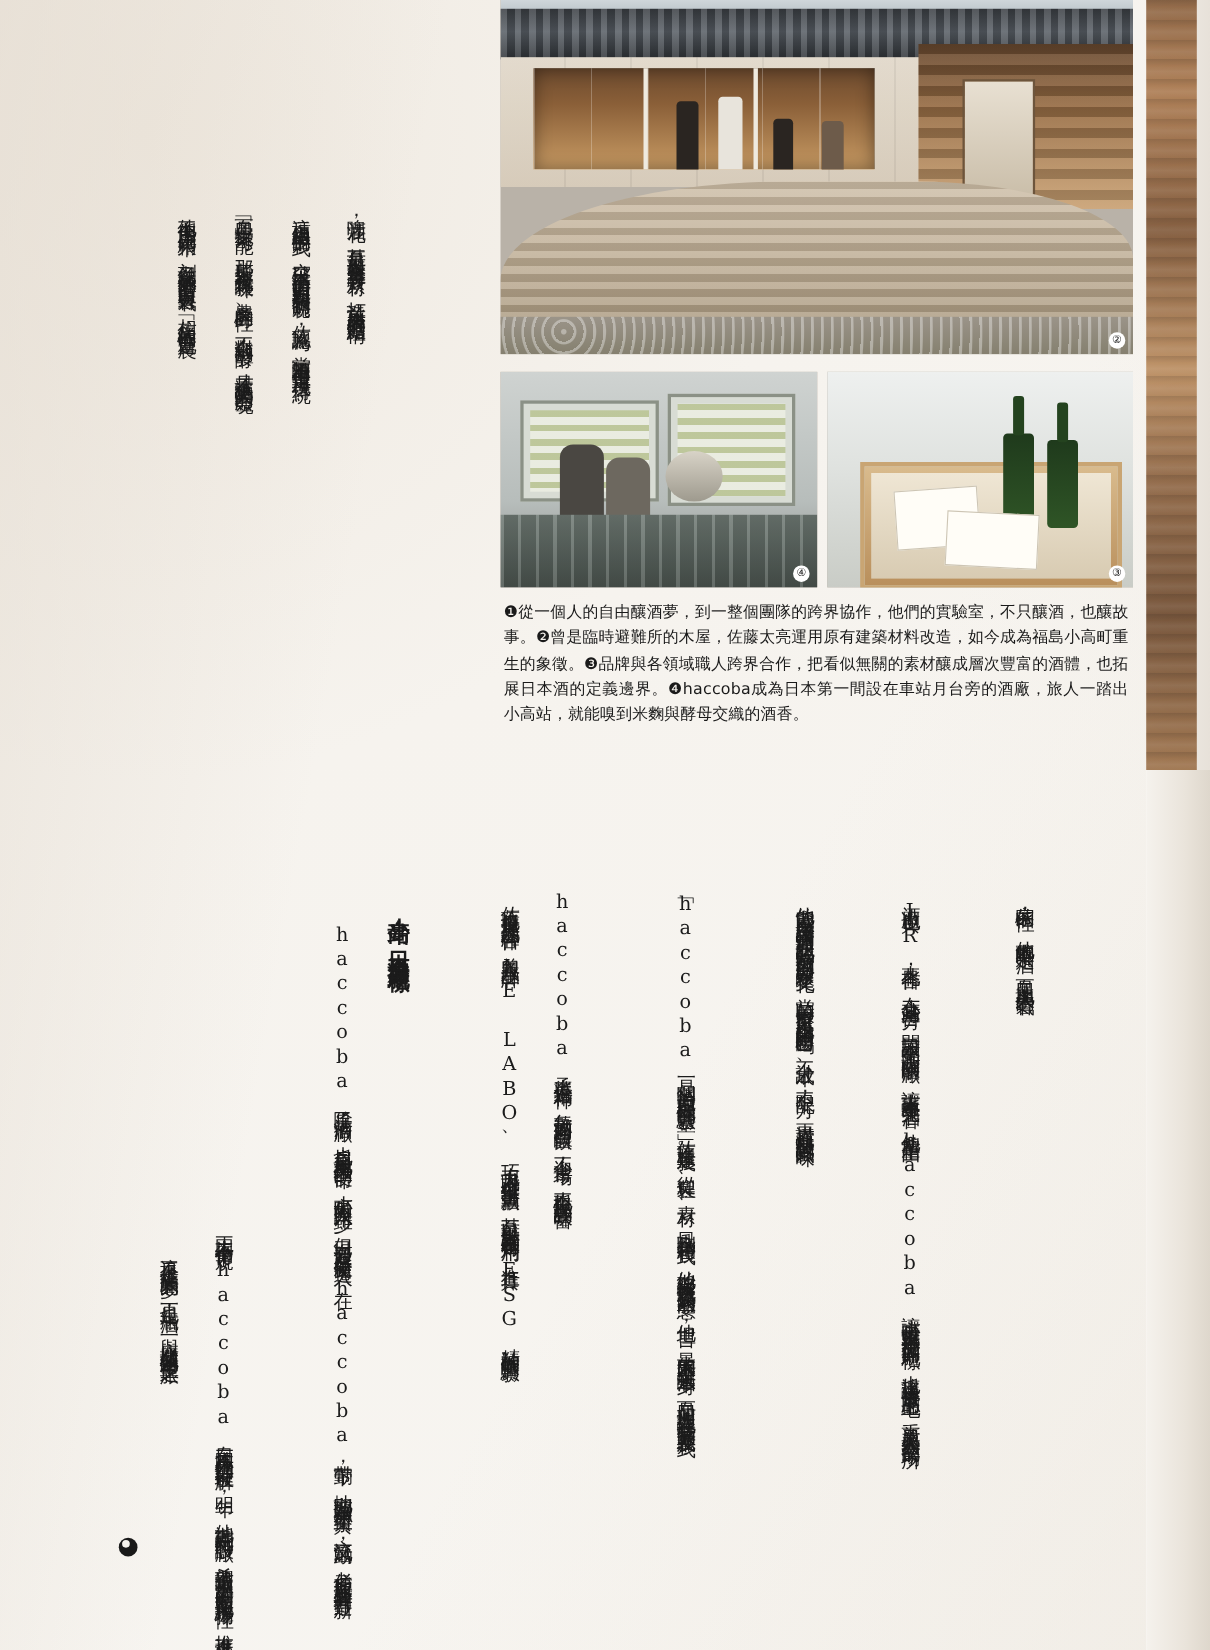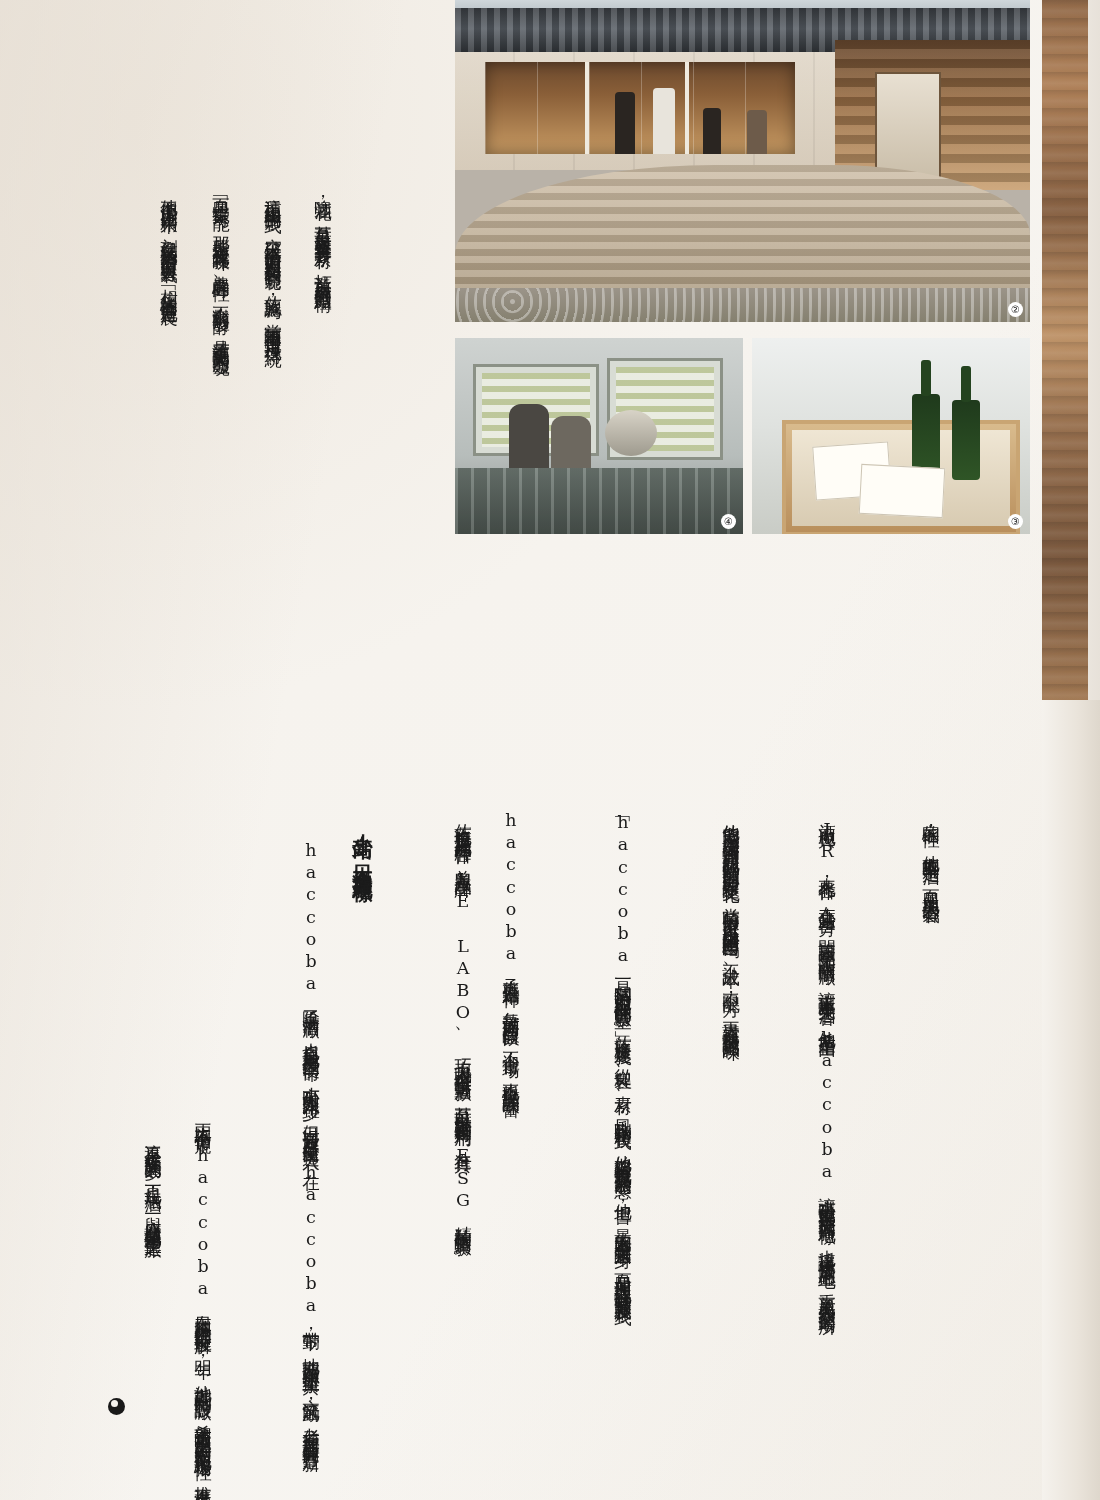--- a/index.html
+++ b/index.html
@@ -293,20 +293,21 @@
         <span class="neck"></span>
       </div>
     <div class="bottle" style="left:200px;height:80px;">
         <span class="neck"></span>
       </div>
     <div class="card" style="left:62px;top:106px;width:74px;height:52px;transform:rotate(-4deg);"></div>
     <div class="card" style="left:108px;top:128px;width:82px;height:48px;transform:rotate(3deg);"></div>
     <span class="num">③</span>
   </div>
 
+  <div id="caption">❶從一個人的自由釀酒夢，到一整個團隊的跨界協作，他們的實驗室，不只釀酒，也釀故事。❷曾是臨時避難所的木屋，佐藤太亮運用原有建築材料改造，如今成為福島小高町重生的象徵。❸品牌與各領域職人跨界合作，把看似無關的素材釀成層次豐富的酒體，也拓展日本酒的定義邊界。❹haccoba成為日本第一間設在車站月台旁的酒廠，旅人一踏出小高站，就能嗅到米麴與酵母交織的酒香。</div>
 
   <div class="vcol upper" style="right:760px; height:560px;">啤酒花，甚至是可殼與香草等跨界素材，打造前所未有的酒體結構。</div>
   <div class="vcol upper" style="right:810px; height:575px;">這種自由組合的形式，突破日本清酒法中對原料與製程的規範。佐藤認為，當釀酒不再僅是「再現」傳統，</div>
   <div class="vcol upper" style="right:862px; height:560px;">而是「探索」可能，那些原本被視為雜味、農產的野性、不對稱的發酵，才是讓酒更動人的靈魂。</div>
   <div class="vcol upper" style="right:914px; height:585px;">他不使用高比例精米，刻意保留米的外層蛋白質與香氣，相信「米的個性就是農</div>
 
   <div class="vcol lower" style="right:152px; height:370px; top:810px;">家的個性」，他釀的不只是酒，而是土地與人的香氣。</div>
   <div class="vcol lower" style="right:204px; height:640px; top:810px;"></div>
   <div class="vcol lower" style="right:256px; height:640px; top:810px;">酒廠也與JR東北合作，在小高站月台旁，開設日本第一間「站內釀酒廠」，讓旅人下車即見酒香。他希望藉由haccoba讓小高町成為日本酒旅行的新地標，也讓這塊曾被遺忘的土地，重新成為人與人交會的場所。</div>
   <div class="vcol lower" style="right:352px; height:640px; top:810px;">他的靈感來自《諸國濁酒寶典》記載明治時期以前的自家釀造文化。當時的日本家庭可以自由釀酒給自己喝，不計成本、不限配方，更講究原料與誠實的風味。</div>

